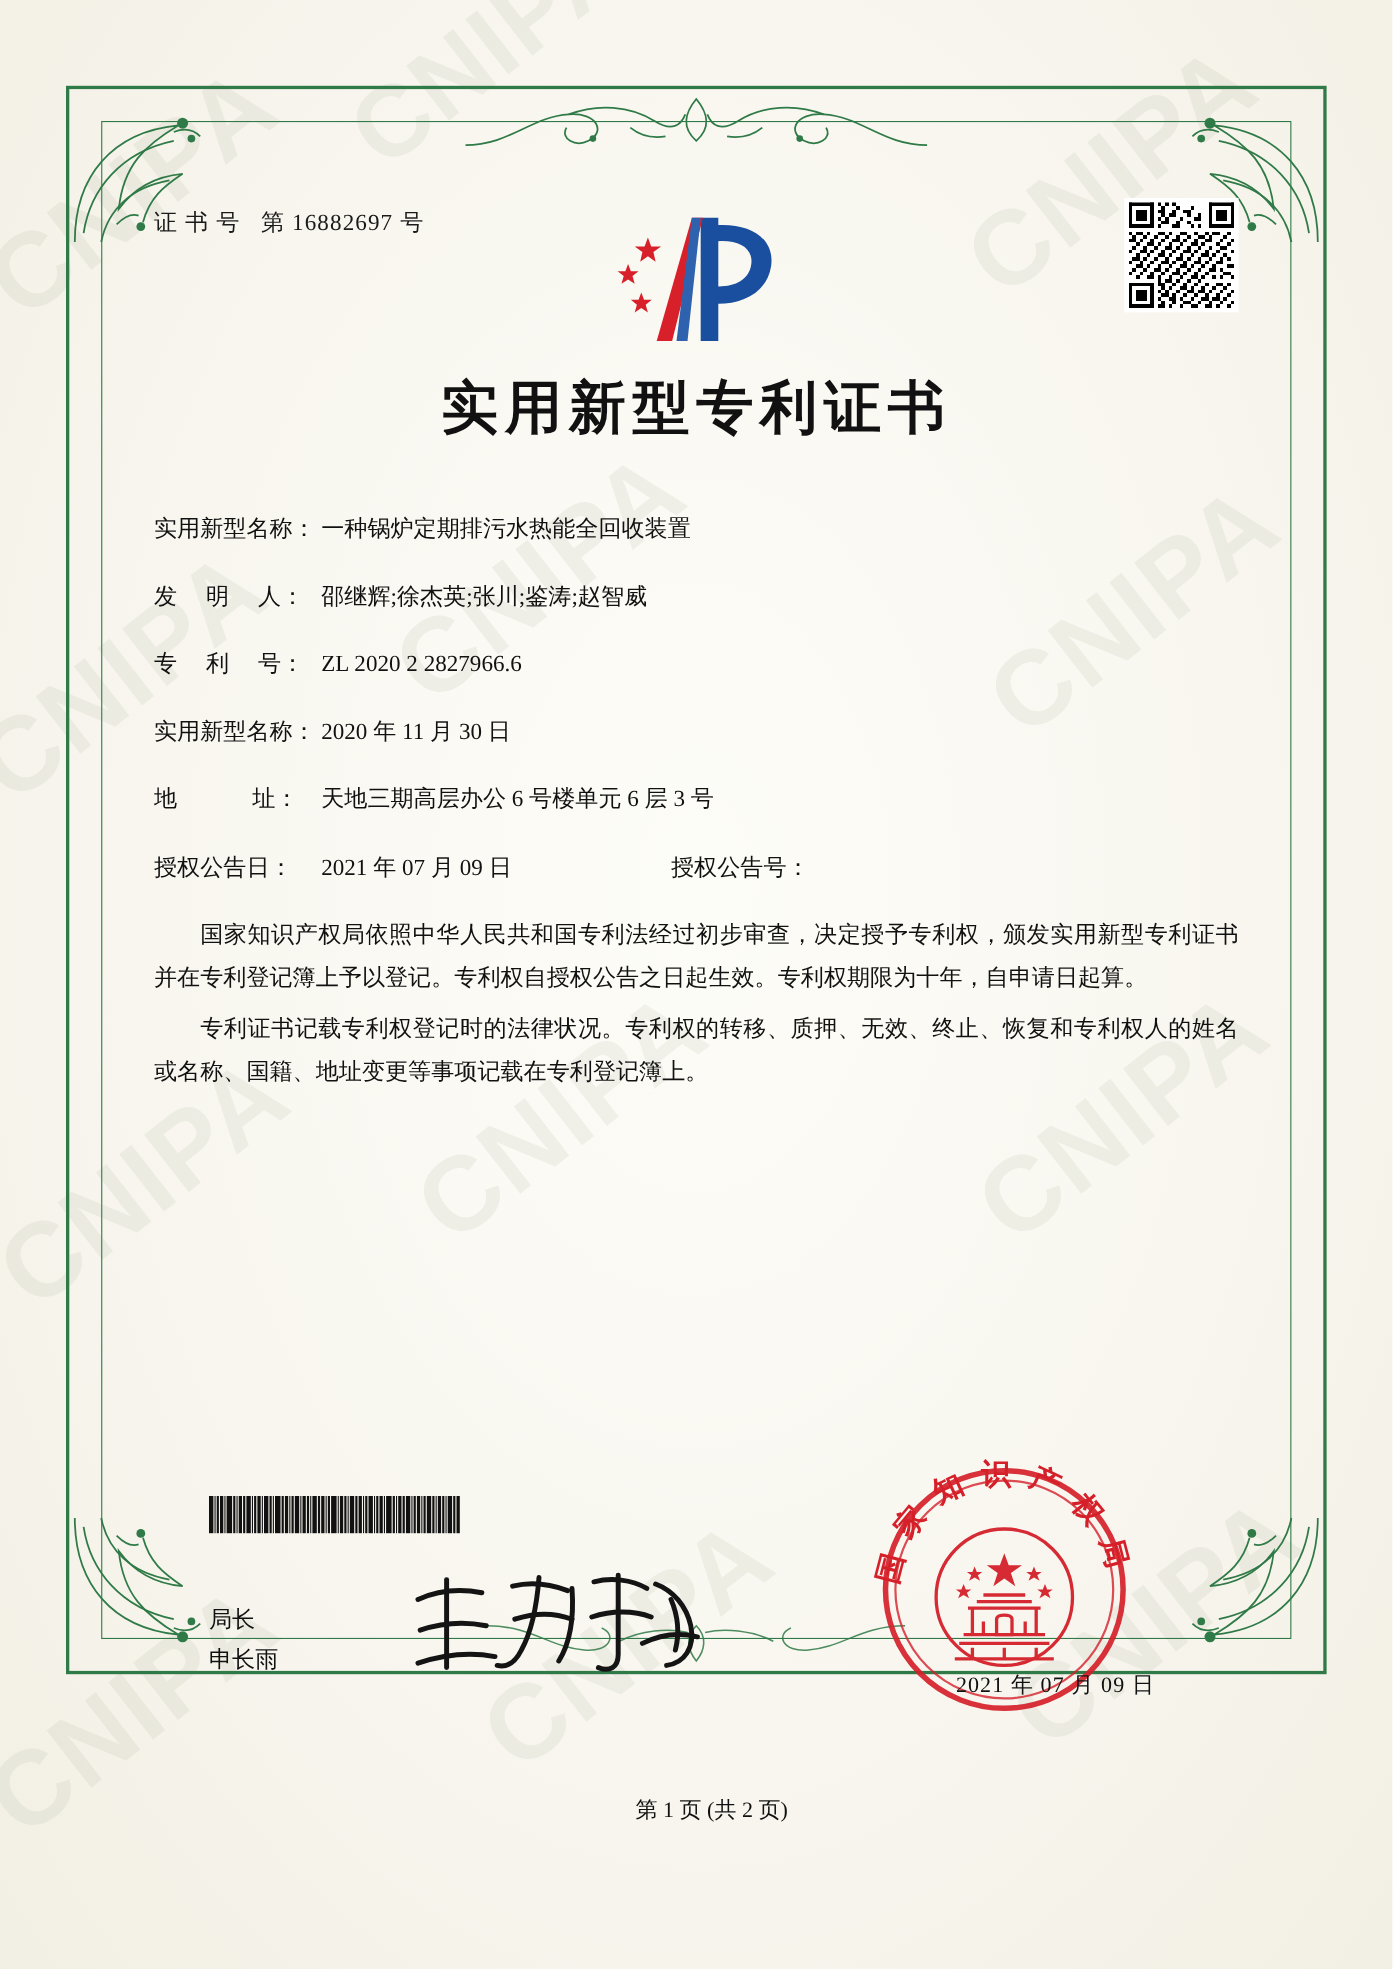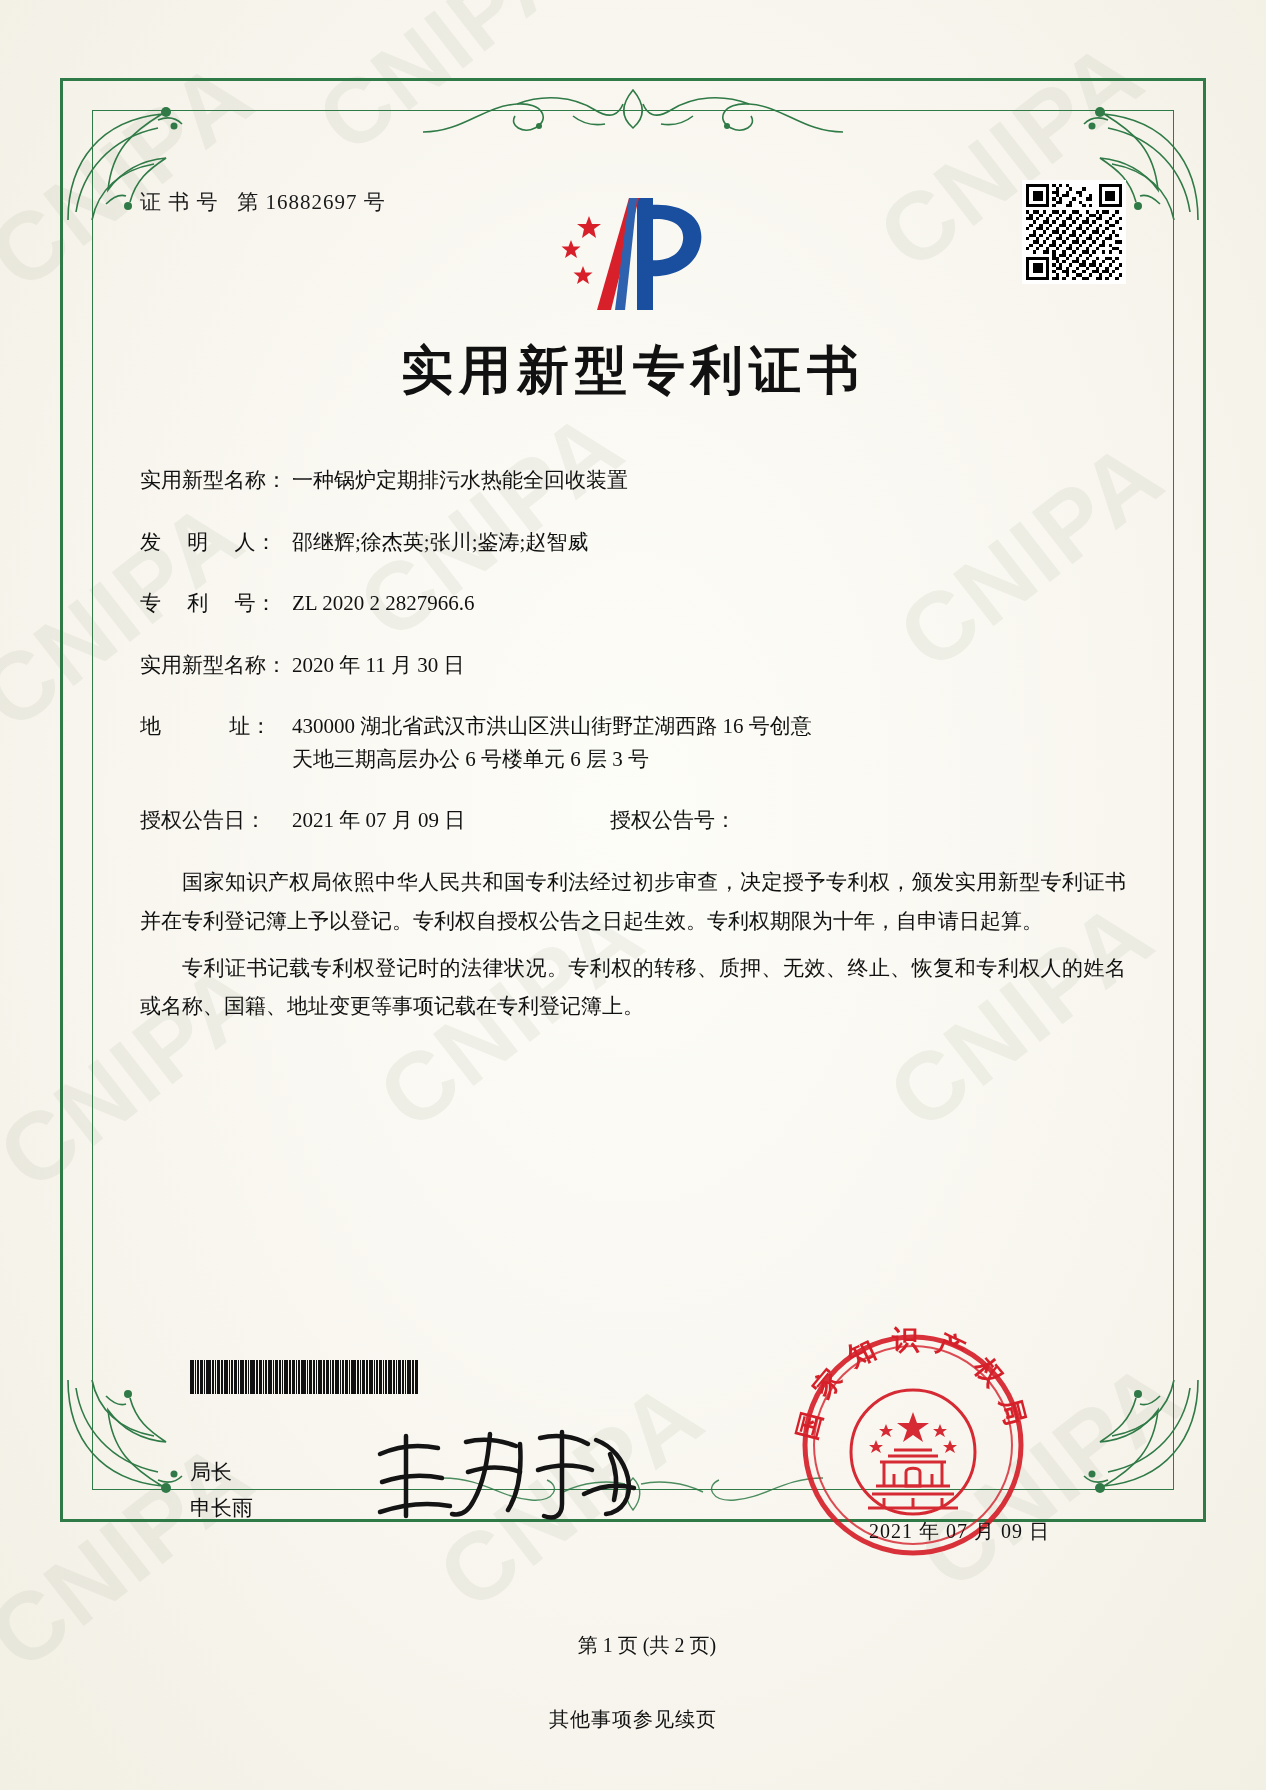--- a/index.html
+++ b/index.html
@@ -627,21 +627,20 @@
 
       <div class="field-row">
         <div class="field-label">实用新型名称：</div>
         <div class="field-value">2020 年 11 月 30 日</div>
       </div>
 
 
       <div class="field-row">
         <div class="field-label">地　　　 址：</div>
         <div class="field-value">
-          <span>430000 湖北省武汉市洪山区洪山街野芷湖西路 16 号创意</span>
           <span class="line2">天地三期高层办公 6 号楼单元 6 层 3 号</span>
         </div>
       </div>
 
       <div class="row-2col">
         <div class="col-a">
           <div class="field-label">授权公告日：</div>
           <div class="field-value">2021 年 07 月 09 日</div>
         </div>
         <div class="col-b">
@@ -787,15 +786,14 @@
           <path d="M96 178 L96 188 M125 178 L125 188 M154 178 L154 188"></path>
           <path d="M80 188 L170 188"></path>
         </g>
       </g>
     </svg>
   </div>
   <div class="seal-date">2021 年 07 月 09 日</div>
 
   <div class="page-num">第 1 页 (共 2 页)</div>
 
-  <div class="footer-note">其他事项参见续页</div>
 
 </div>
 
 </body></html>

